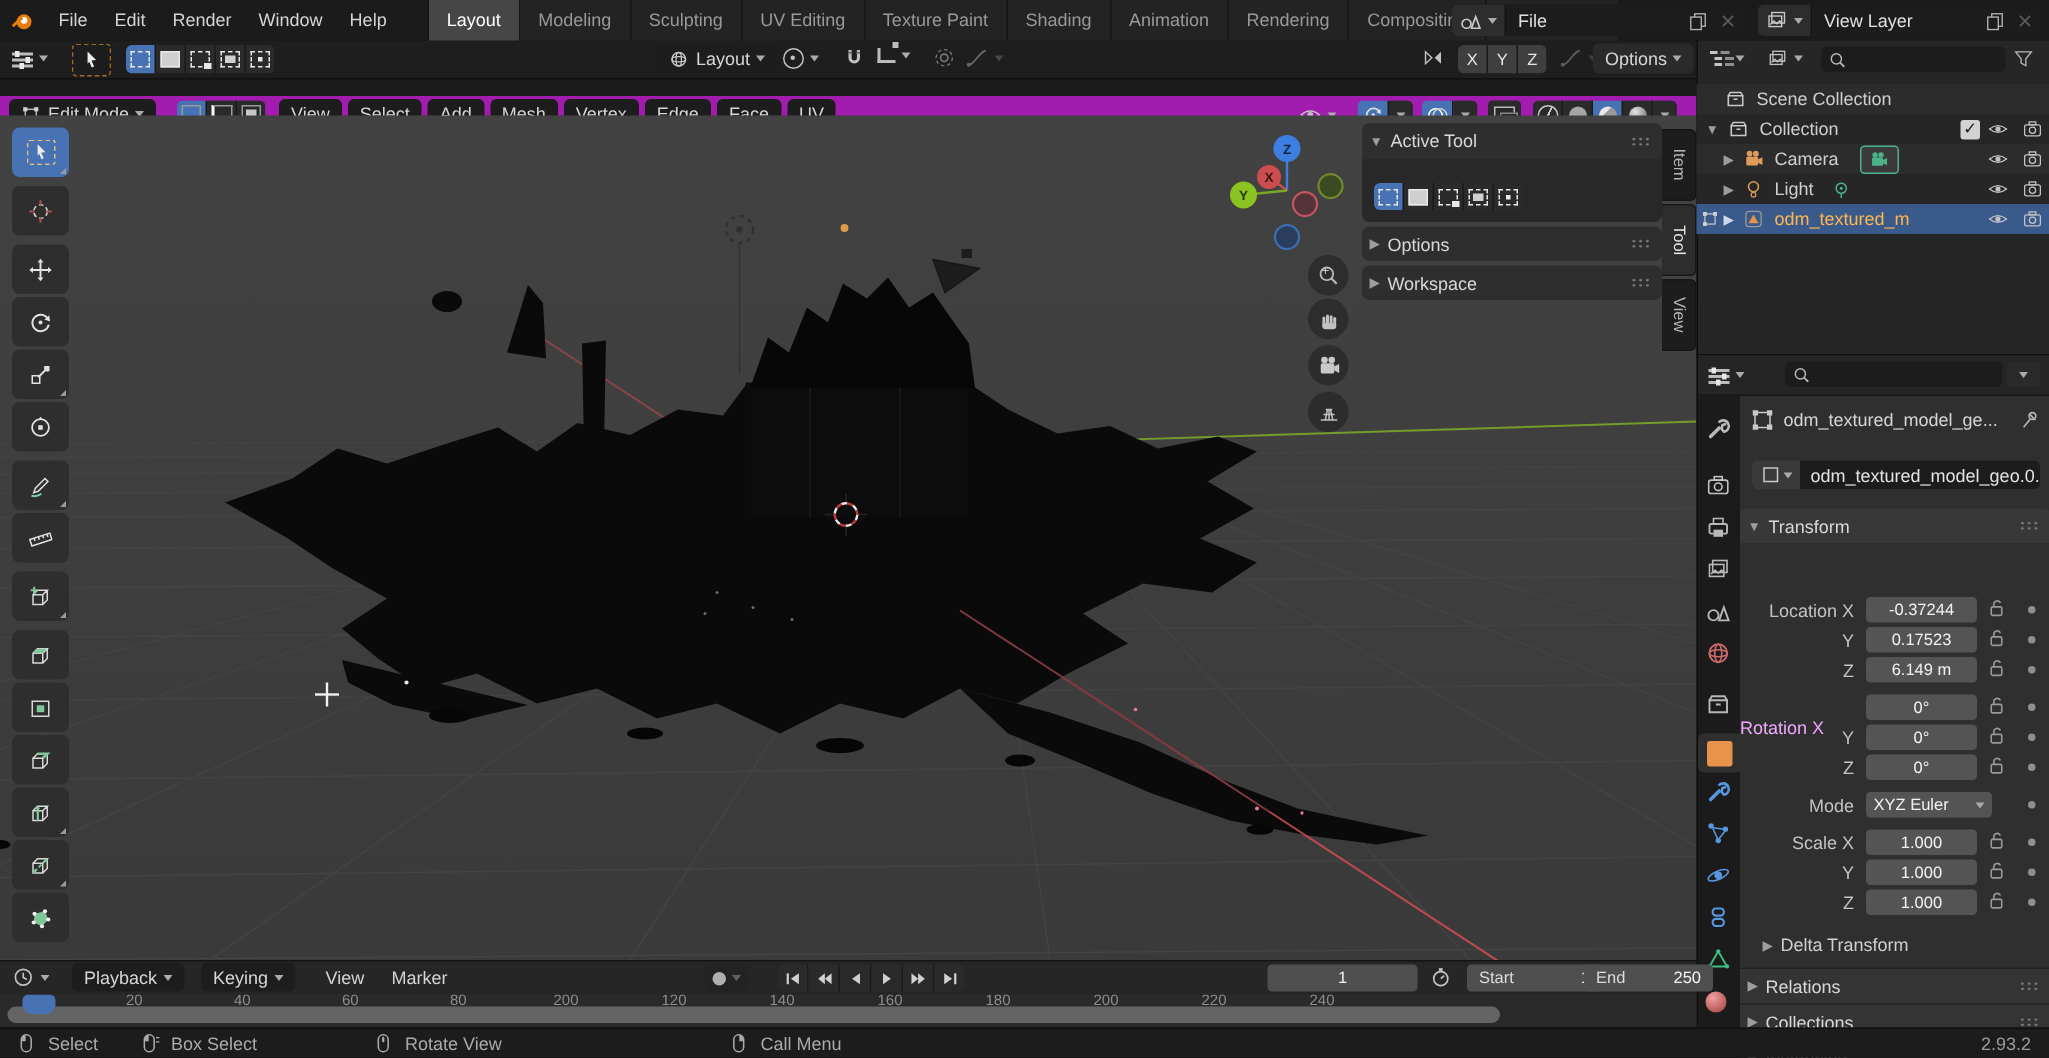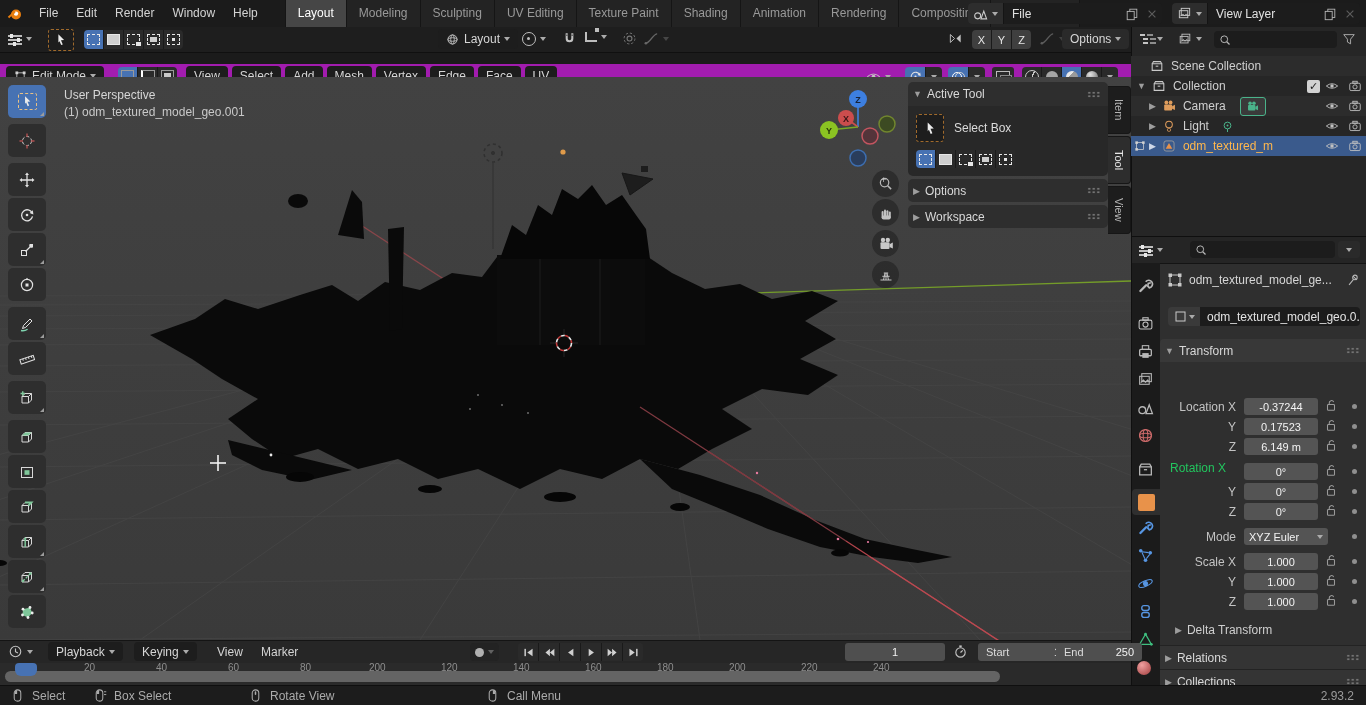--- a/index.html
+++ b/index.html
@@ -687,24 +687,20 @@
         <circle cx="564" cy="266" r="7.5" fill="none" stroke="#e8e8e8" stroke-width="1.6" stroke-dasharray="4 4"></circle>
         <circle cx="564" cy="266" r="7.5" fill="none" stroke="#c23a3a" stroke-width="1.6" stroke-dasharray="4 4" stroke-dashoffset="4"></circle>
       </g>
 
       <g stroke="#f2f2f2" stroke-width="1.6">
         <line x1="210" y1="386" x2="226" y2="386"></line>
           <line x1="218" y1="378" x2="218" y2="394"></line>
       </g>
     </svg>
 
-    <div class="abs" style="left:64px;top:10px;color:#d6d6d6;line-height:17px">
-      <div>User Perspective</div>
-      <div style="color:#c9c9c9">(1) odm_textured_model_geo.001</div>
-    </div>
 
     <div>
       <span class="tbtn active crn" style="top:8px">
           <span style="border:1px dashed #e8c083;padding:1px 2px;border-radius:2px">
             <svg class="g" width="13" height="13">
               <use href="#s-pointer"></use>
             </svg>
           </span>
         </span>
       <span class="tbtn" style="top:47px">
@@ -820,28 +816,20 @@
         </span>
     </div>
 
     <div style="position:absolute;left:908px;top:5px;width:200px">
       <div class="phead" style="height:24px;border-radius:5px 5px 0 0;background:rgba(45,45,45,.97)">
         <span class="arr">▼</span>
         <span>Active Tool</span>
         <span class="drag-dots"></span>
       </div>
       <div style="background:rgba(38,38,38,.94);padding:8px;border-radius:0 0 5px 5px">
-        <div class="row">
-          <span class="btn" style="width:26px;height:26px;background:#1d1d1d;border:1px dashed #a06a2c">
-              <svg class="g" width="15" height="15">
-                <use href="#s-pointer"></use>
-              </svg>
-            </span>
-          <span style="margin-left:10px;color:#dcdcdc">Select Box</span>
-        </div>
         <div class="seg" style="margin-top:8px">
           <span class="btn blue" style="width:19px;height:18px;border-radius:0">
               <span class="selbx"></span>
             </span>
           <span class="btn" style="width:19px;height:18px;border-radius:0">
               <span class="selbx fill"></span>
             </span>
           <span class="btn" style="width:19px;height:18px;border-radius:0">
               <span class="selbx corner"></span>
             </span>
@@ -1114,21 +1102,21 @@
       <span class="abs lockdot" style="left:192px;top:161px"></span>
       <span class="abs" style="left:0;top:177px;width:76px;text-align:right;color:#c3c3c3">Z</span>
       <span class="abs field" style="left:84px;top:175px;width:74px">6.149 m</span>
       <span class="abs ic" style="left:164px;top:175px">
           <svg class="g" width="14" height="14">
             <use href="#s-lockopen"></use>
           </svg>
         </span>
       <span class="abs lockdot" style="left:192px;top:181px"></span>
 
-      <span class="abs" style="left:0;top:198px;width:76px;text-align:center;color:#22c55e">Rotation X</span>
+      <span class="abs" style="left:0;top:215px;width:76px;text-align:left;color:#f0abfc">Rotation X</span>
       <span class="abs field" style="left:84px;top:200px;width:74px">0°</span>
       <span class="abs ic" style="left:164px;top:200px">
           <svg class="g" width="14" height="14">
             <use href="#s-lockopen"></use>
           </svg>
         </span>
       <span class="abs lockdot" style="left:192px;top:206px"></span>
       <span class="abs" style="left:0;top:222px;width:76px;text-align:right;color:#c3c3c3">Y</span>
       <span class="abs field" style="left:84px;top:220px;width:74px">0°</span>
       <span class="abs ic" style="left:164px;top:220px">

